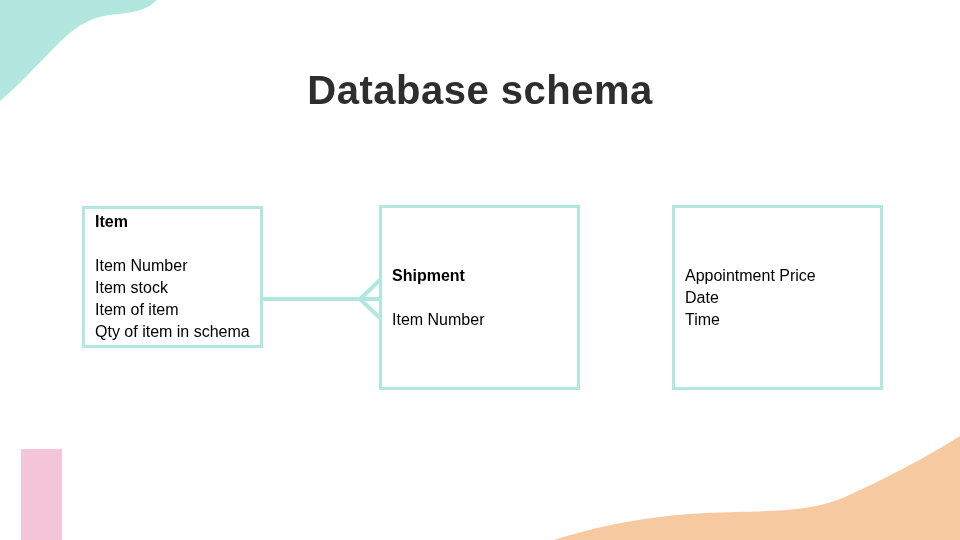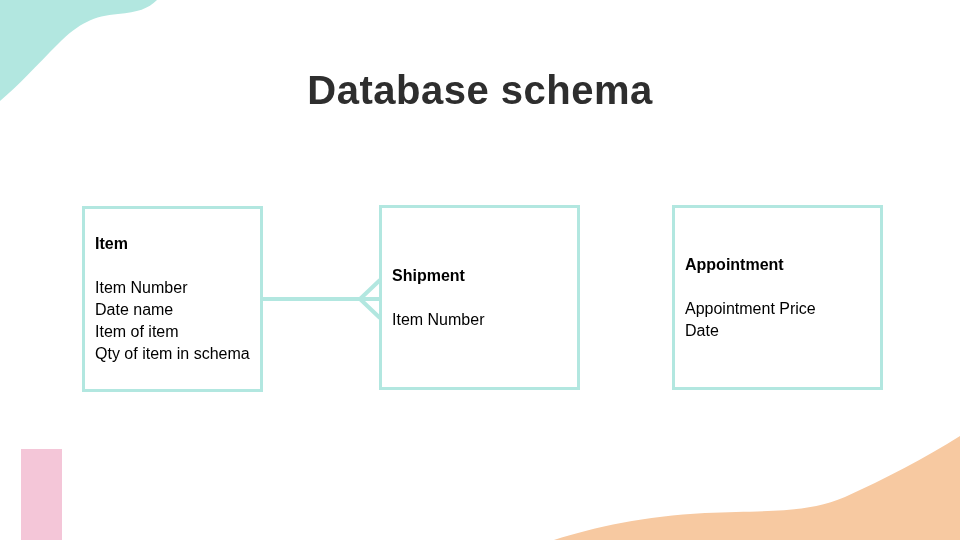--- a/index.html
+++ b/index.html
@@ -32,21 +32,21 @@
   .connector-svg path{stroke:var(--teal);stroke-width:4;fill:none;}
   .entity-box{
     position:absolute;
     border:3px solid var(--teal);
     background:#ffffff;
     display:flex;flex-direction:column;justify-content:center;
     padding-left:10px;padding-right:4px;
     color:var(--body-color);
     font-size:16px;line-height:22px;
   }
-  .entity-box.item{left:82px;top:206px;width:181px;height:186px;}
+  .entity-box.item{left:82px;top:206px;width:181px;height:142px;}
   .entity-box.shipment{left:379px;top:205px;width:201px;height:185px;}
   .entity-box.appointment{left:672px;top:205px;width:211px;height:185px;}
   .entity-name{font-weight:bold;margin-bottom:22px;}
   .attr{white-space:nowrap;}
 </style>
 </head>
 <body>
 
 <div class="slide">
 
@@ -59,29 +59,29 @@
   <h1 class="slide-title">Database schema</h1>
 
   <svg class="connector-svg" viewBox="0 0 960 540" aria-hidden="true">
     <path d="M263,299 L360,299"></path>
     <path d="M360,299 L380,280 M360,299 L380,299 M360,299 L380,318"></path>
   </svg>
 
   <div class="entity-box item">
     <div class="entity-name">Item</div>
     <div class="attr">Item Number</div>
-    <div class="attr">Date name</div>
+    <div class="attr">Item stock</div>
     <div class="attr">Item of item</div>
     <div class="attr">Qty of item in schema</div>
   </div>
 
   <div class="entity-box shipment">
     <div class="entity-name">Shipment</div>
     <div class="attr">Item Number</div>
   </div>
 
   <div class="entity-box appointment">
-    <div class="entity-name">Appointment</div>
     <div class="attr">Appointment Price</div>
     <div class="attr">Date</div>
+    <div class="attr">Time</div>
   </div>
 
 </div>
 
 </body></html>

